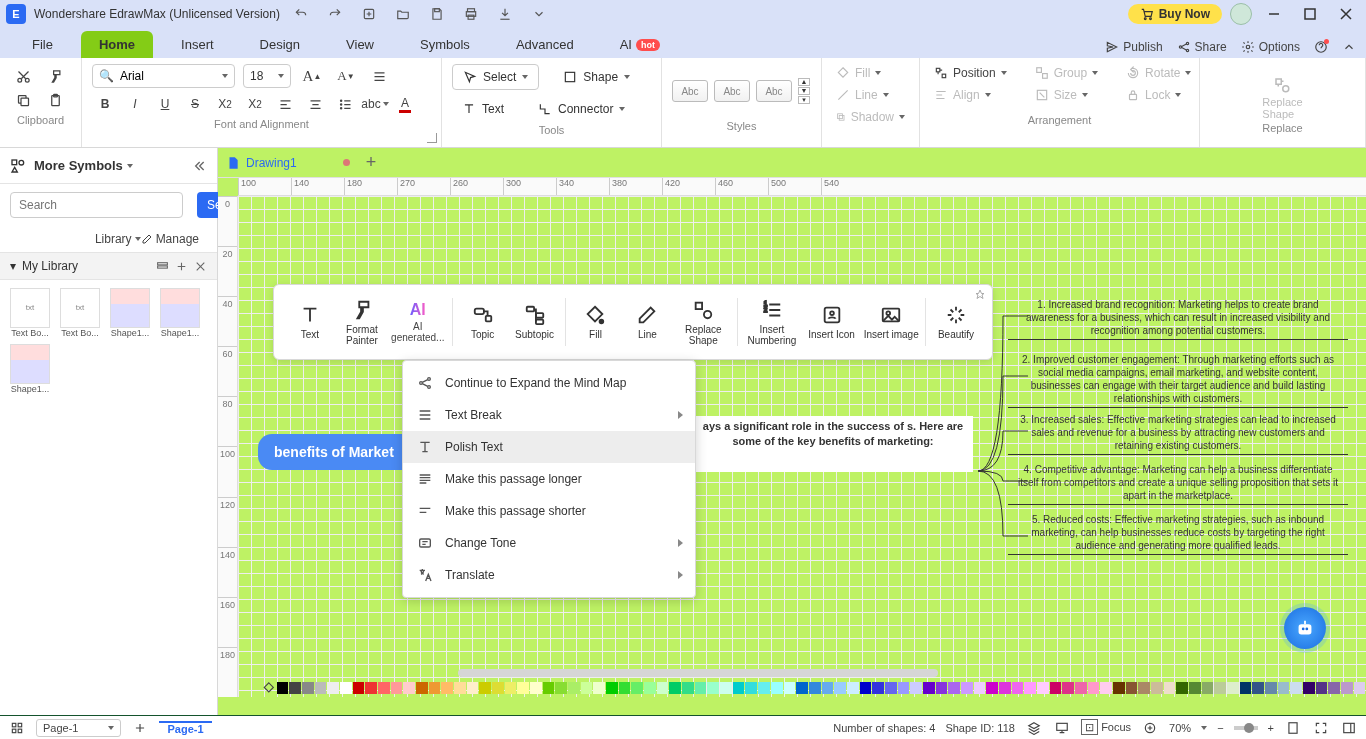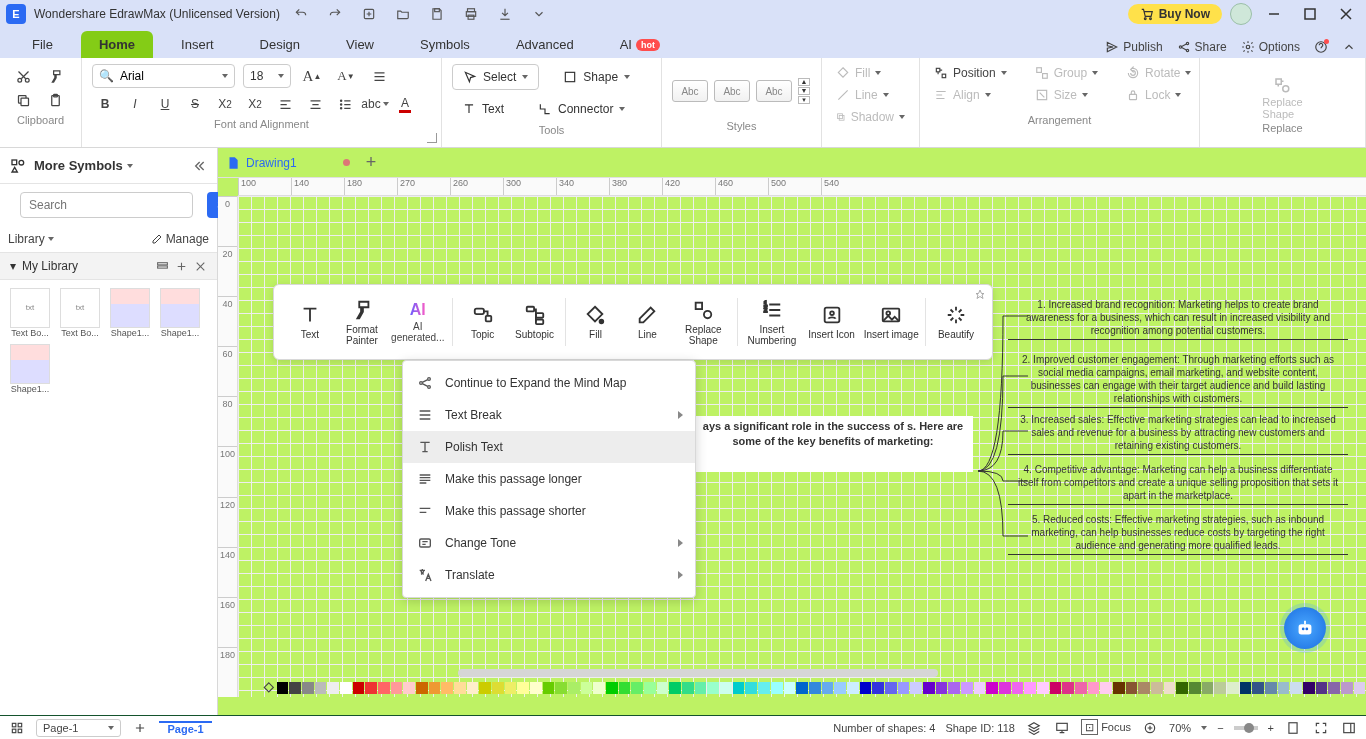--- a/index.html
+++ b/index.html
@@ -55,24 +55,24 @@
 .arr-item { display: flex; align-items: center; gap: 5px; font-size: 12px; color: #444; height: 22px; padding: 0 4px; }
 .arr-item.disabled { color: #bbb; }
 .arr-item svg { width: 14px; height: 14px; }
 
 
 .workspace { position: absolute; top: 148px; left: 0; right: 0; bottom: 24px; display: flex; }
 .sidebar { width: 218px; border-right: 1px solid #d8d8d8; display: flex; flex-direction: column; background: #fff; }
 .sidebar-header { height: 36px; display: flex; align-items: center; padding: 0 10px; gap: 8px; border-bottom: 1px solid #e4e4e4; }
 .more-symbols { font-weight: 600; font-size: 13px; display: flex; align-items: center; gap: 2px; }
 .collapse-icon { margin-left: auto; }
-.search-row { display: flex; gap: 14px; padding: 8px 10px; margin-left: 10px; }
+.search-row { display: flex; gap: 14px; padding: 8px 10px; }
 .search-input { flex: 1; border: 1px solid #ccc; border-radius: 4px; height: 26px; padding: 0 8px; font-size: 12px; }
 .search-btn { background: #2b6af3; color: #fff; border-radius: 4px; padding: 0 10px; height: 26px; display: flex; align-items: center; font-size: 12px; }
-.lib-row { display: flex; align-items: center; justify-content: space-between; padding: 6px 8px; font-size: 12px; color: #444; }
+.lib-row { display: flex; align-items: center; justify-content: flex-end; padding: 6px 18px; font-size: 12px; color: #444; }
 .lib-row span { display: flex; align-items: center; gap: 3px; }
 .mylib-row { display: flex; align-items: center; padding: 6px 10px; font-size: 12px; background: #f3f3f3; border-top: 1px solid #e4e4e4; border-bottom: 1px solid #e4e4e4; gap: 6px; }
 .mylib-row .spacer { flex: 1; }
 .mylib-row svg { width: 13px; height: 13px; }
 .shape-grid { display: flex; flex-wrap: wrap; gap: 6px 2px; padding: 8px 6px; }
 .shape-cell { width: 48px; display: flex; flex-direction: column; align-items: center; font-size: 9px; color: #555; }
 .shape-thumb { width: 40px; height: 40px; border: 1px solid #ddd; display: flex; align-items: center; justify-content: center; font-size: 8px; text-align: center; line-height: 1.1; color: #888; overflow: hidden; }
 .shape-thumb.fam { background: linear-gradient(#fdd 40%, #ddf 40%); }
 
 
@@ -602,20 +602,21 @@
         <div>60</div>
         <div>80</div>
         <div>100</div>
         <div>120</div>
         <div>140</div>
         <div>160</div>
         <div>180</div>
       </div>
 
     <div class="canvas">
+      <div class="central-node">benefits of Market</div>
       <div class="desc-node">ays a significant role in the success of s. Here are some of the key benefits of marketing:</div>
 
       <svg class="branch-svg" viewBox="0 0 50 350">
         <path d="M0 175 Q25 175 25 20 Q25 20 50 20" stroke="#333" fill="none" stroke-width="1"></path>
         <path d="M0 175 Q25 175 25 80 Q25 80 50 80" stroke="#333" fill="none" stroke-width="1"></path>
         <path d="M0 175 Q25 175 25 135 Q25 135 50 135" stroke="#333" fill="none" stroke-width="1"></path>
         <path d="M0 175 Q25 175 25 185 Q25 185 50 185" stroke="#333" fill="none" stroke-width="1"></path>
         <path d="M0 175 Q25 175 25 240 Q25 240 50 240" stroke="#333" fill="none" stroke-width="1"></path>
       </svg>
 

